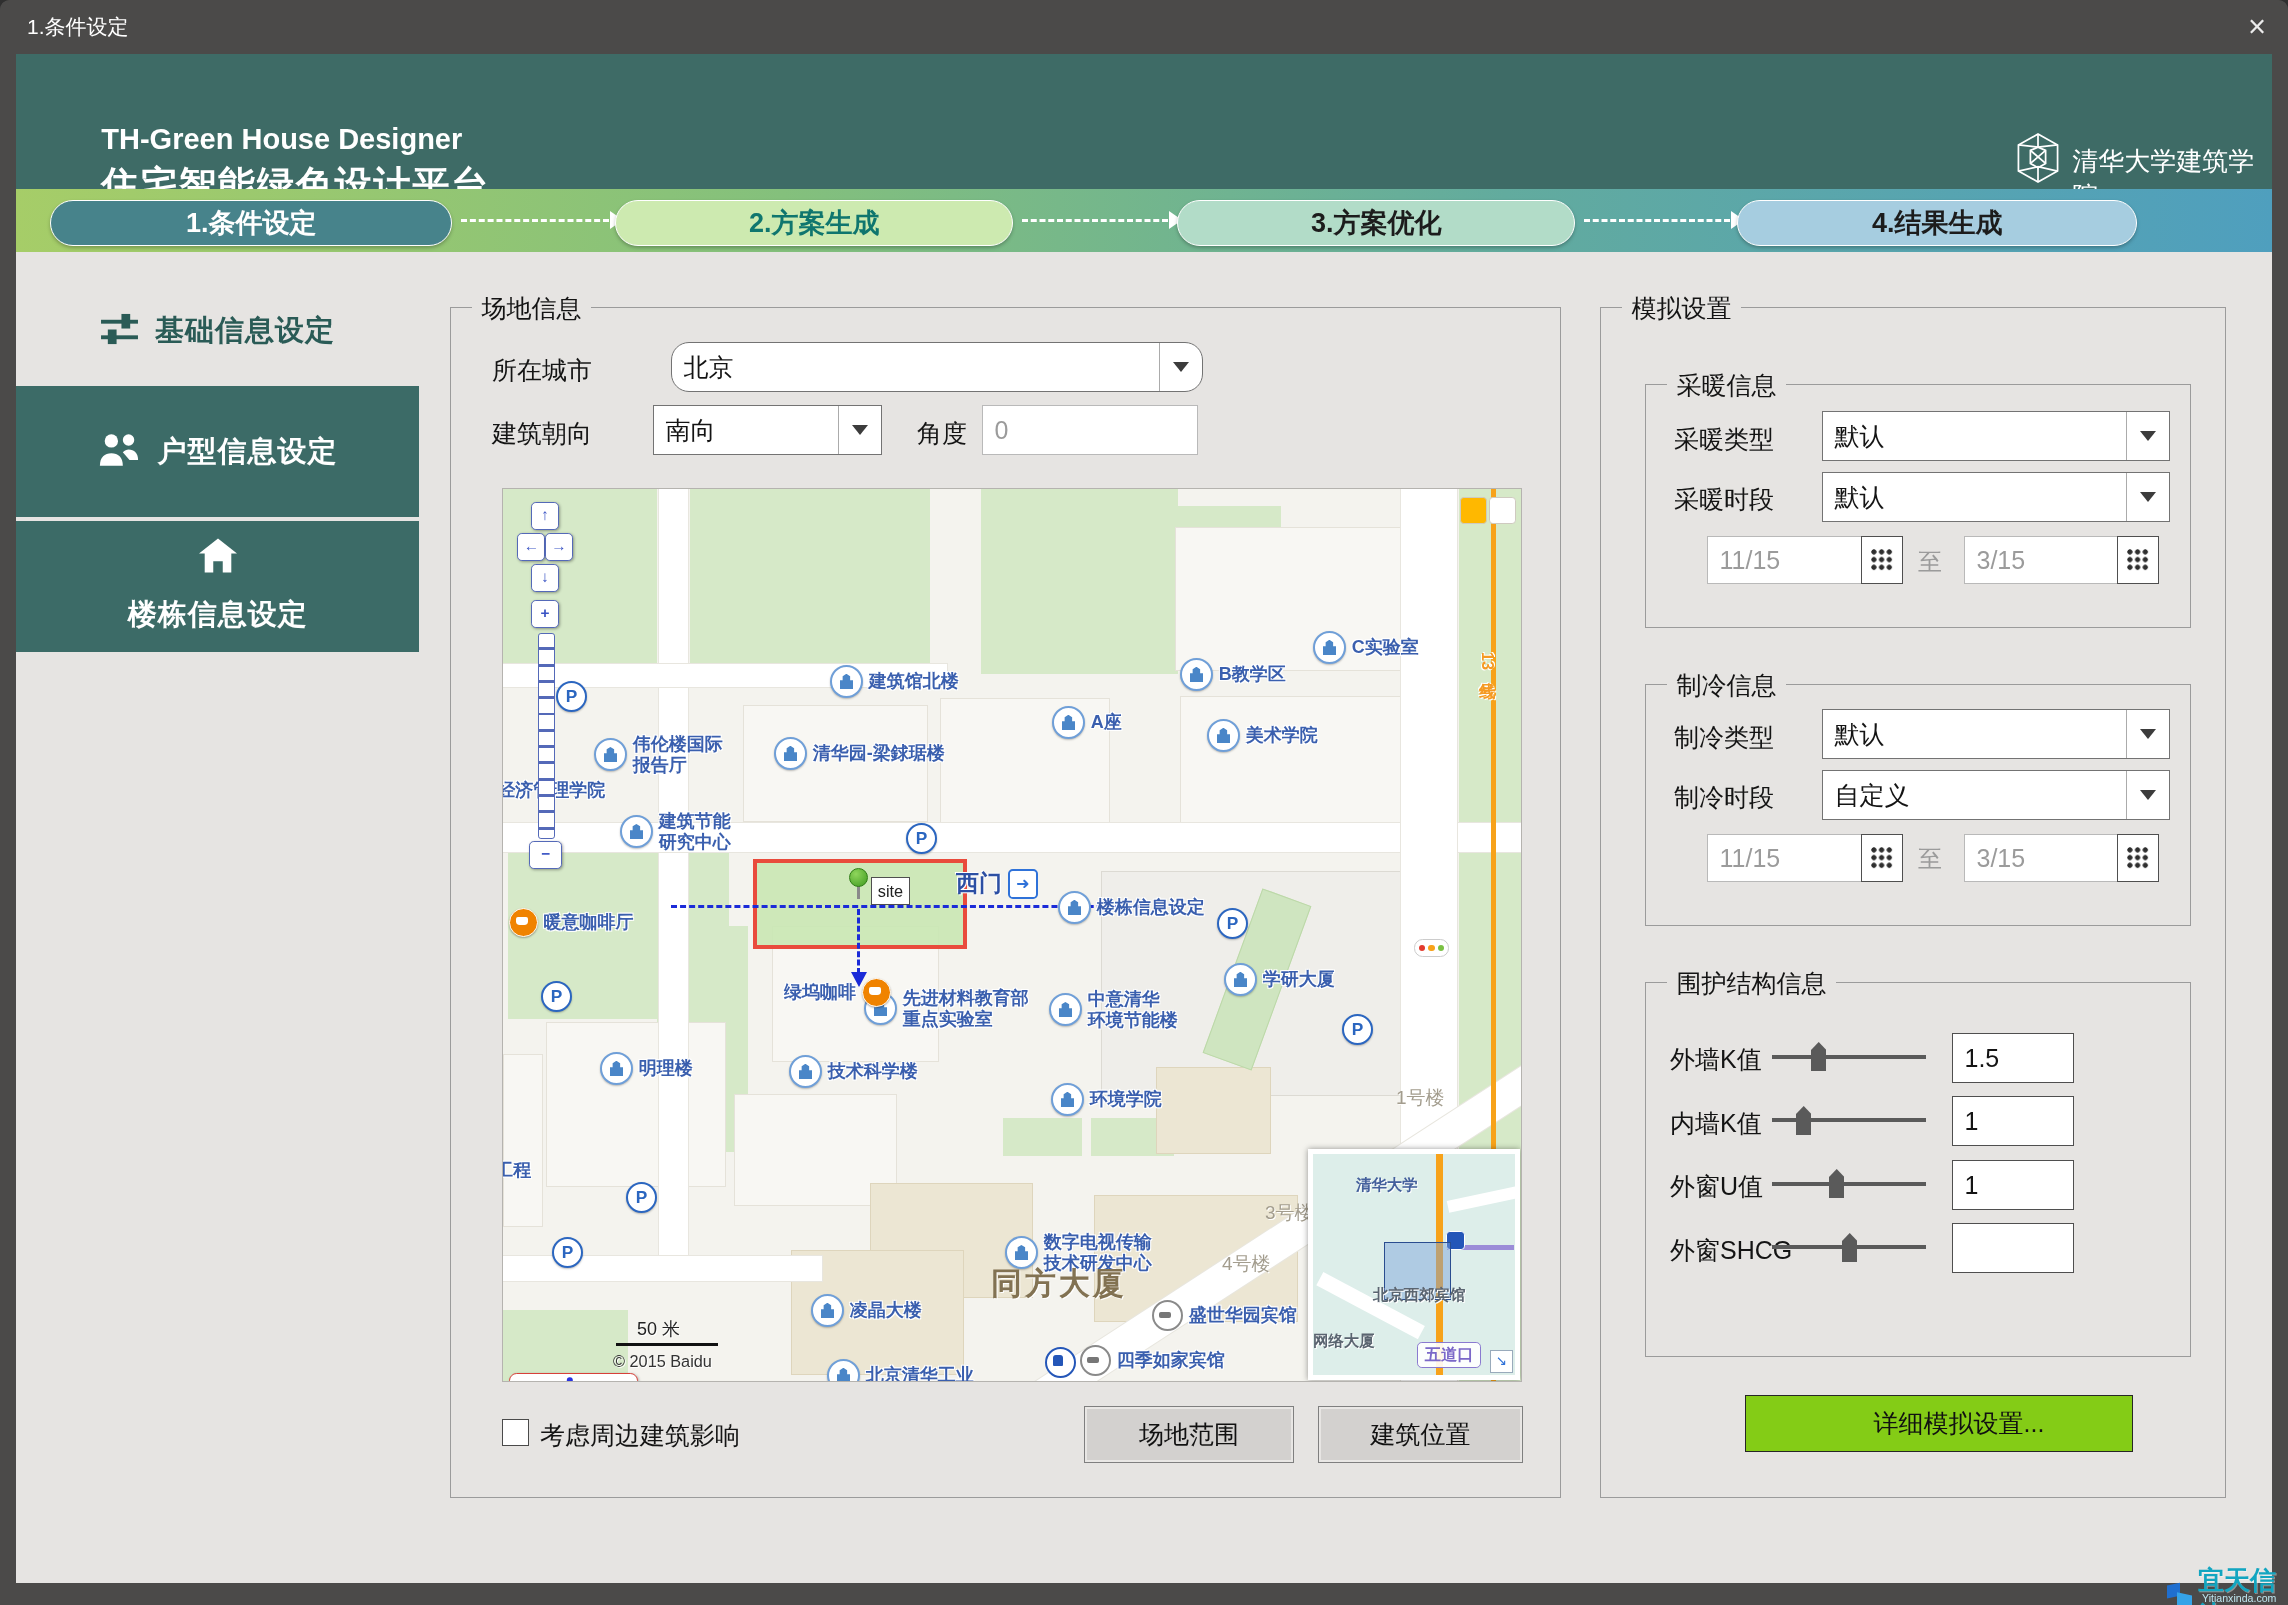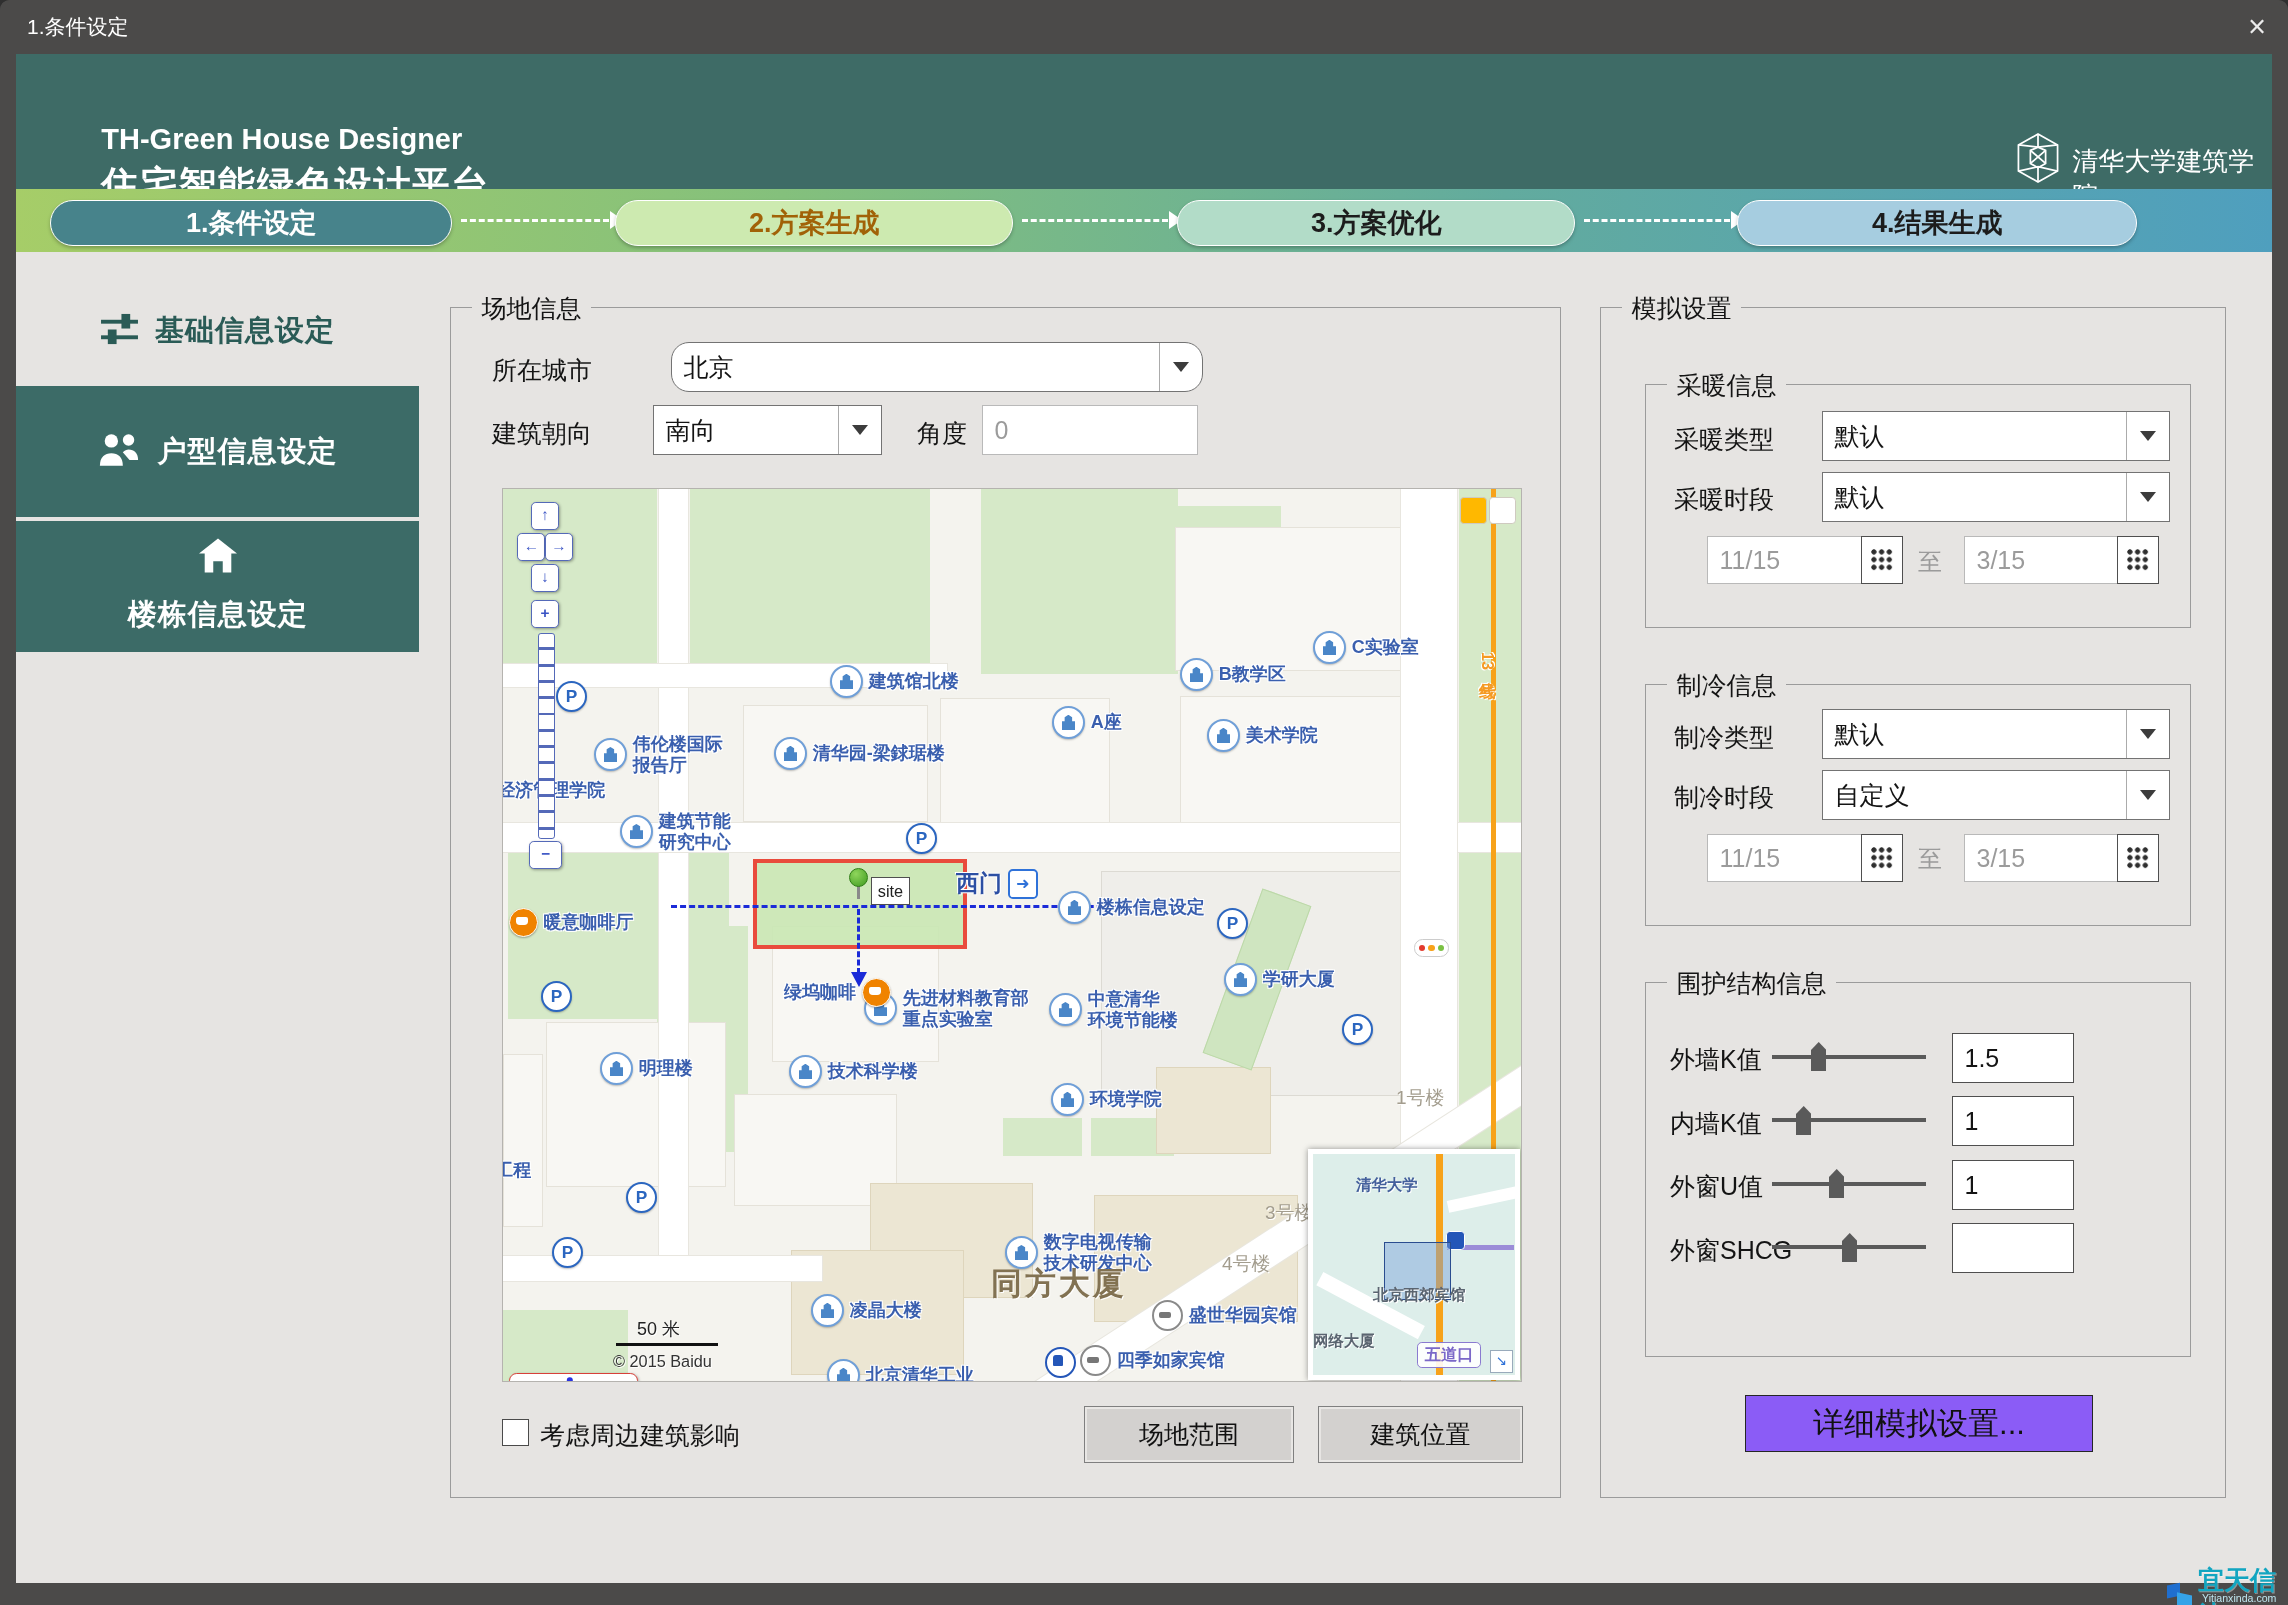--- a/index.html
+++ b/index.html
@@ -22,21 +22,21 @@
   .org-name{left:2056px;top:90px;font-size:26px;color:#fff;}
   .project-line{right:27px;top:134px;font-size:23px;color:#fff;}
 
   
   .stepbar{left:16.3px;top:189px;width:2256px;height:63px;
     background:linear-gradient(90deg,#a6cd68 0%,#84c07c 34%,#62ab9e 66%,#4f9fbe 100%);}
   .pill{position:absolute;top:10.6px;height:44px;border:1.9px solid #fff;border-radius:25px;
         display:flex;align-items:center;justify-content:center;font-size:27px;font-weight:bold;
         box-shadow:0 1.9px 3.8px rgba(0,0,0,.25);}
   .pill-active{background:#47838b;color:#fff;}
-  .pill-2{background:#cdeab0;color:#a16207;}
+  .pill-2{background:#cdeab0;color:#0f766e;}
   .pill-3{background:#b2dcc8;color:#1c1c1c;}
   .pill-4{background:#a6cde0;color:#1c1c1c;}
   .conn{position:absolute;top:30px;border-top:3.8px dashed #fff;}
   .conn::after{content:"";position:absolute;right:-13.4px;top:-11.5px;border-left:13.4px solid #fff;
                border-top:9.6px solid transparent;border-bottom:9.6px solid transparent;}
 
   
   .side-item{left:16.3px;width:403px;display:flex;align-items:center;justify-content:center;gap:17.3px;}
   .side-active{top:279px;height:104px;color:#2a5b56;}
   .side-2{top:386px;height:131px;background:#3c6b67;color:#fff;}
@@ -55,22 +55,22 @@
   .input-dis{position:absolute;background:#fff;border:1.9px solid #b9b9b9;color:#9b9b9b;font-size:25px;
              display:flex;align-items:center;padding-left:11.5px;}
   .calbtn{position:absolute;width:40px;height:46px;background:#fff;border:1.9px solid #4f4f4f;
           display:flex;align-items:center;justify-content:center;}
   .calgrid{width:23px;height:23px;background-image:radial-gradient(circle at 2.9px 2.9px,#2e2e2e 2.3px,transparent 2.9px);
            background-size:7.7px 7.7px;}
   .to-label{position:absolute;font-size:24px;color:#9b9b9b;}
 
   .btn-gray{position:absolute;background:#d3d1cf;border:1.9px solid #7f7f7f;display:flex;align-items:center;
             justify-content:center;font-size:25px;color:#111;box-shadow:inset 0 0 0 1.9px #e9e7e5;}
-  .btn-detail{position:absolute;background:#8b5cf6;border:1.9px solid #262626;display:flex;align-items:center;
-              justify-content:center;font-size:31px;color:#111;}
+  .btn-detail{position:absolute;background:#84cc16;border:1.9px solid #262626;display:flex;align-items:center;
+              justify-content:center;font-size:25px;color:#111;padding-left:40px;}
   .btn-next{position:absolute;background:#a9d289;border:1.9px solid #6b6b6b;border-radius:15.4px;
             display:flex;align-items:center;justify-content:center;font-size:29px;color:#141414;letter-spacing:5.8px;}
 
   .checkbox{position:absolute;width:25px;height:25px;background:#fff;border:1.9px solid #4a4a4a;}
 
   
   .slider-track{position:absolute;height:3.8px;background:#5a5a5a;}
   .slider-thumb{position:absolute;width:15.4px;height:29px;background:#5a5a5a;
                 clip-path:polygon(50% 0,100% 28%,100% 100%,0 100%,0 28%);}
   .valbox{position:absolute;background:#fff;border:1.9px solid #4f4f4f;font-size:25px;color:#141414;

